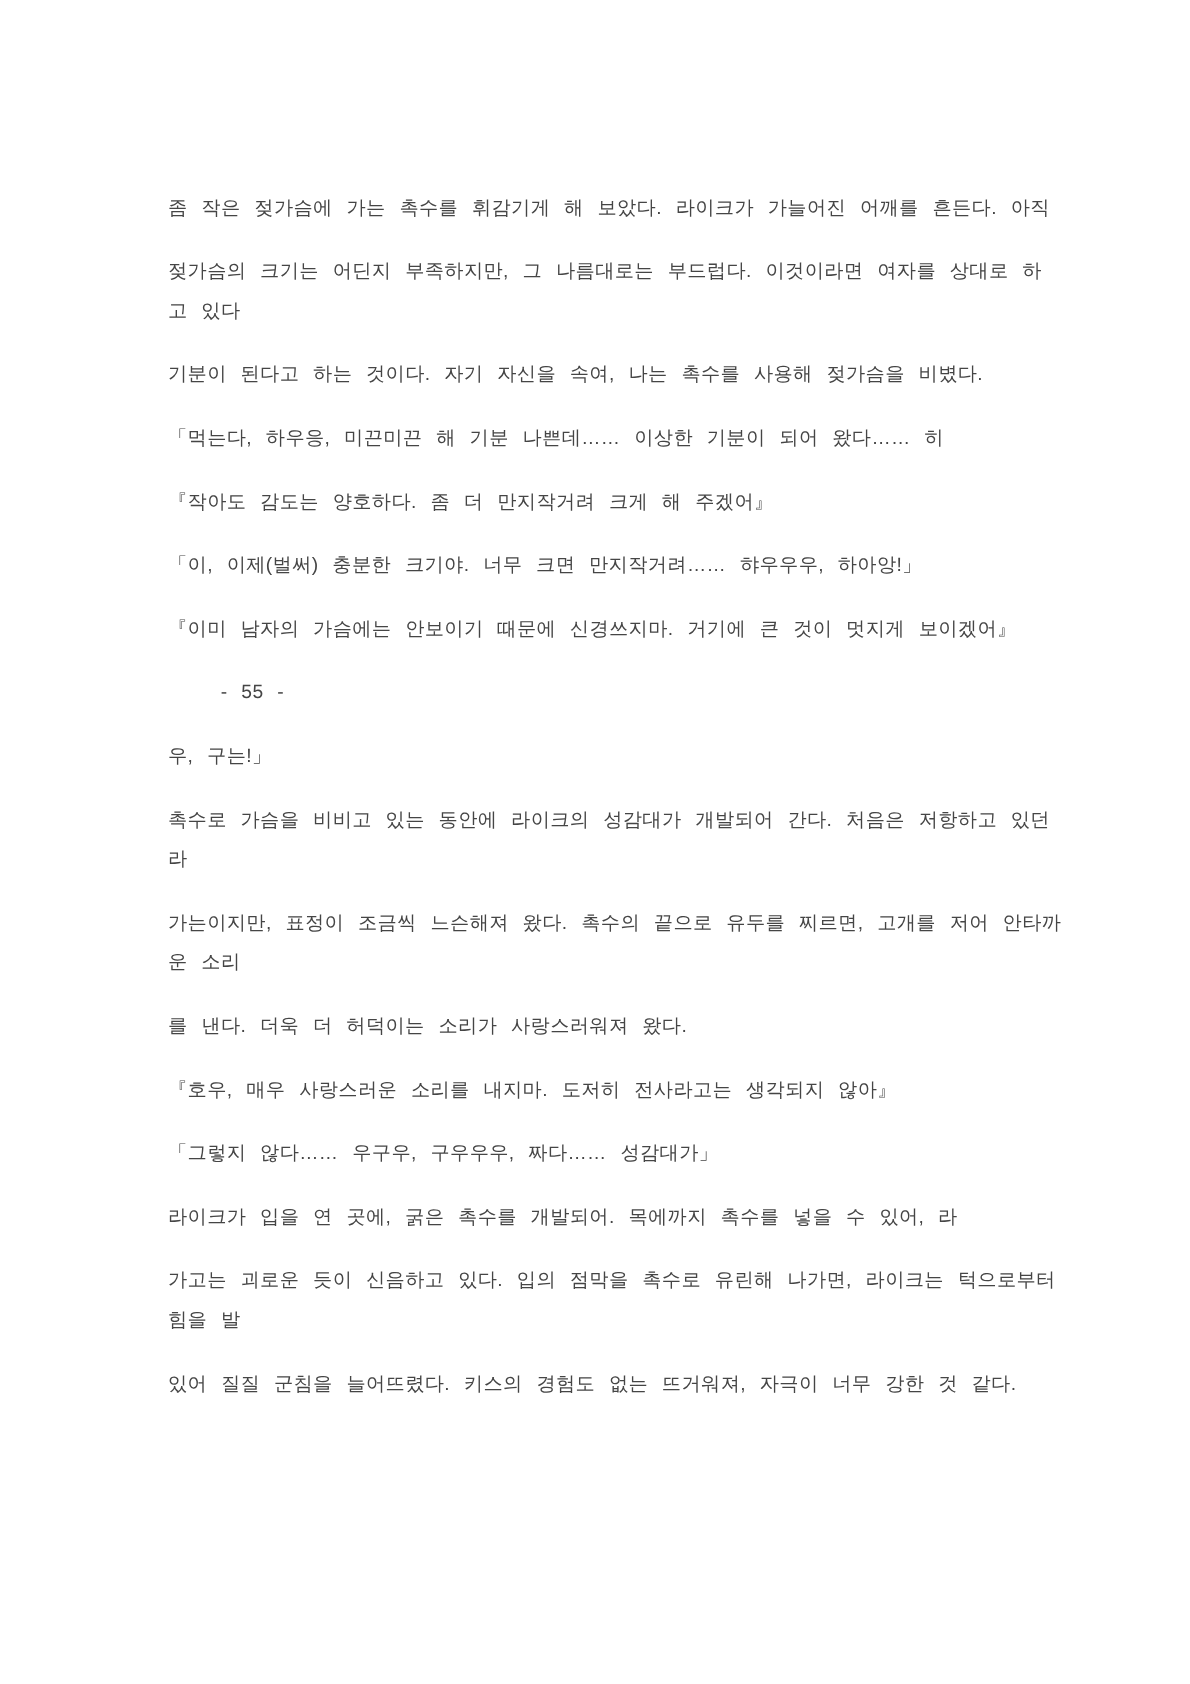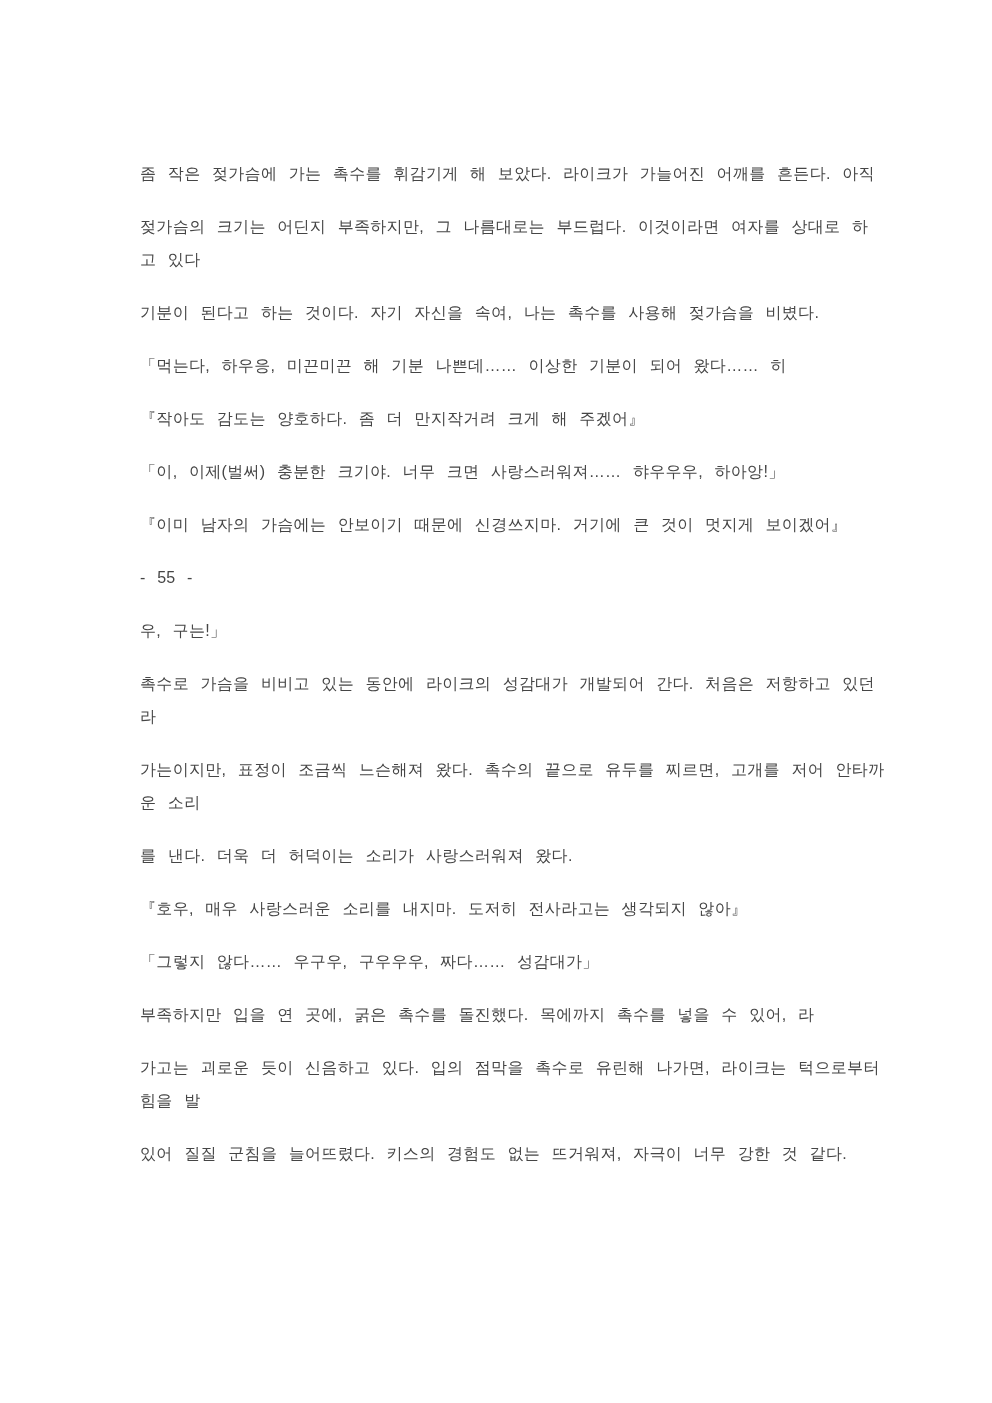--- a/index.html
+++ b/index.html
@@ -27,20 +27,21 @@
   .line {
     font-size: 16px;
     line-height: 33px;
     color: #454545;
     word-spacing: 0.42em;
     letter-spacing: 0.02em;
     white-space: nowrap;
   }
   .page-number .line {
     word-spacing: 0.42em;
+    margin-left: 44px;
   }
 </style>
 </head>
 <body>
 
 <div class="page">
     <div class="paragraph">
       <div class="line">좀 작은 젖가슴에 가는 촉수를 휘감기게 해 보았다. 라이크가 가늘어진 어깨를 흔든다. 아직</div>
     </div>
     <div class="paragraph">
@@ -50,21 +51,21 @@
     <div class="paragraph">
       <div class="line">기분이 된다고 하는 것이다. 자기 자신을 속여, 나는 촉수를 사용해 젖가슴을 비볐다.</div>
     </div>
     <div class="paragraph">
       <div class="line">「먹는다, 하우응, 미끈미끈 해 기분 나쁜데…… 이상한 기분이 되어 왔다…… 히</div>
     </div>
     <div class="paragraph">
       <div class="line">『작아도 감도는 양호하다. 좀 더 만지작거려 크게 해 주겠어』</div>
     </div>
     <div class="paragraph">
-      <div class="line">「이, 이제(벌써) 충분한 크기야. 너무 크면 사랑스러워져…… 햐우우우, 하아앙!」</div>
+      <div class="line">「이, 이제(벌써) 충분한 크기야. 너무 크면 만지작거려…… 햐우우우, 하아앙!」</div>
     </div>
     <div class="paragraph">
       <div class="line">『이미 남자의 가슴에는 안보이기 때문에 신경쓰지마. 거기에 큰 것이 멋지게 보이겠어』</div>
     </div>
     <div class="paragraph page-number">
       <div class="line">- 55 -</div>
     </div>
     <div class="paragraph">
       <div class="line">우, 구는!」</div>
     </div>
@@ -79,21 +80,21 @@
     <div class="paragraph">
       <div class="line">를 낸다. 더욱 더 허덕이는 소리가 사랑스러워져 왔다.</div>
     </div>
     <div class="paragraph">
       <div class="line">『호우, 매우 사랑스러운 소리를 내지마. 도저히 전사라고는 생각되지 않아』</div>
     </div>
     <div class="paragraph">
       <div class="line">「그렇지 않다…… 우구우, 구우우우, 짜다…… 성감대가」</div>
     </div>
     <div class="paragraph">
-      <div class="line">부족하지만 입을 연 곳에, 굵은 촉수를 돌진했다. 목에까지 촉수를 넣을 수 있어, 라</div>
+      <div class="line">라이크가 입을 연 곳에, 굵은 촉수를 개발되어. 목에까지 촉수를 넣을 수 있어, 라</div>
     </div>
     <div class="paragraph">
       <div class="line">가고는 괴로운 듯이 신음하고 있다. 입의 점막을 촉수로 유린해 나가면, 라이크는 턱으로부터</div>
       <div class="line">힘을 발</div>
     </div>
     <div class="paragraph">
       <div class="line">있어 질질 군침을 늘어뜨렸다. 키스의 경험도 없는 뜨거워져, 자극이 너무 강한 것 같다.</div>
     </div>
   </div>
 

